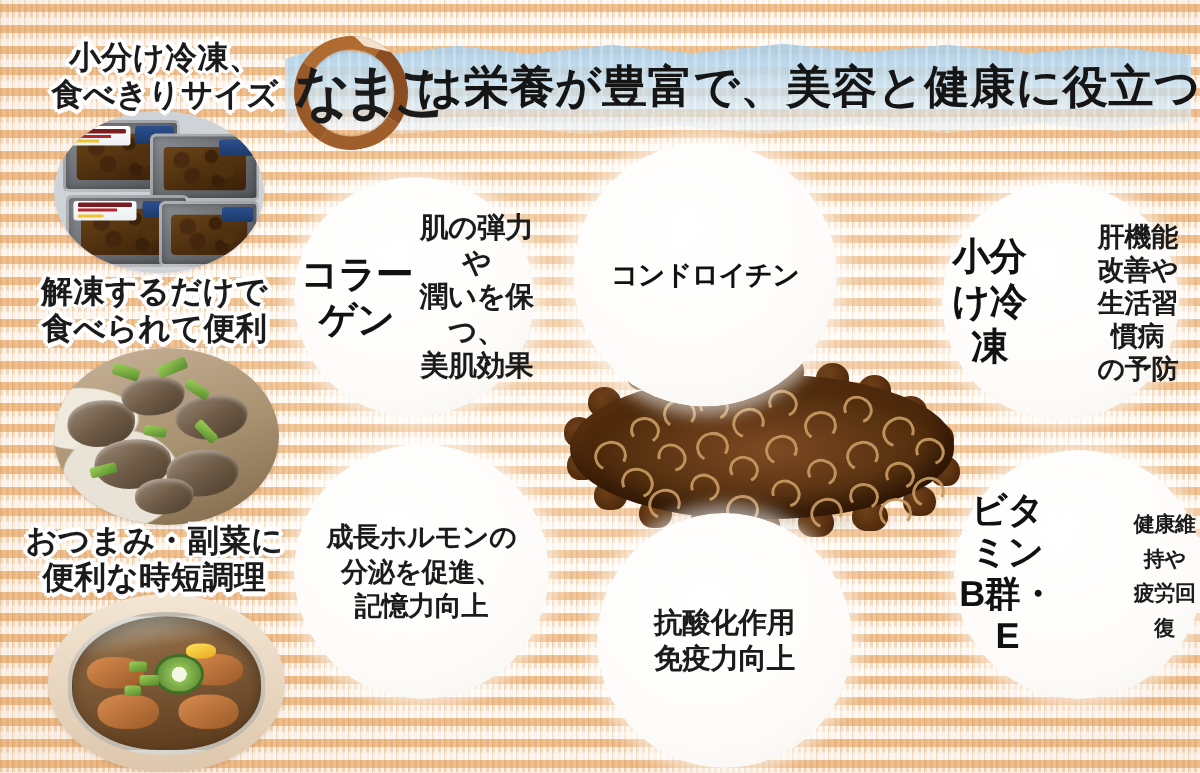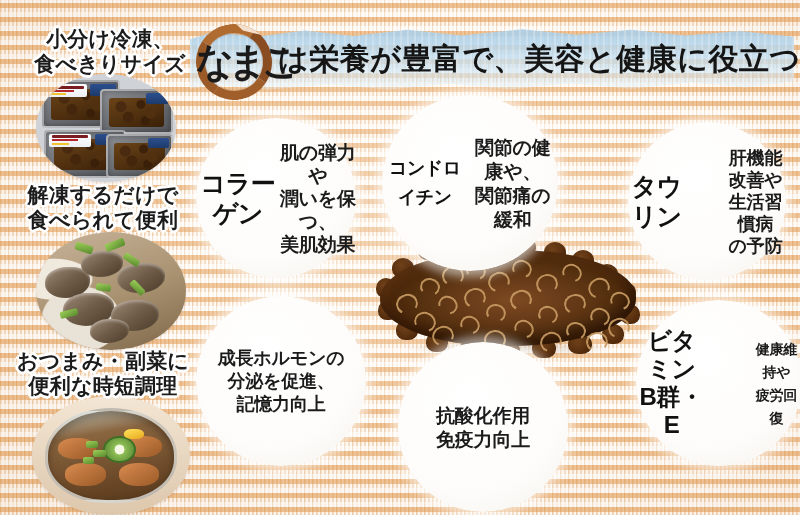--- a/index.html
+++ b/index.html
@@ -445,26 +445,24 @@
 
   <div class="bubble" id="bub0">
     <div class="b-title">コラーゲン</div>
     <div class="b-desc">肌の弾力や
 潤いを保つ、
 美肌効果</div>
   </div>
 
   <div class="bubble" id="bub1">
     <div class="b-title">コンドロイチン</div>
-    <div class="b-desc">関節の健康や、
-関節痛の緩和</div>
   </div>
 
   <div class="bubble" id="bub2">
-    <div class="b-title">タウリン</div>
+    <div class="b-title">小分け冷凍</div>
     <div class="b-desc">肝機能改善や
 生活習慣病
 の予防</div>
   </div>
 
   <div class="bubble" id="bub3">
     <div class="b-desc">成長ホルモンの
 分泌を促進、
 記憶力向上</div>
   </div>

